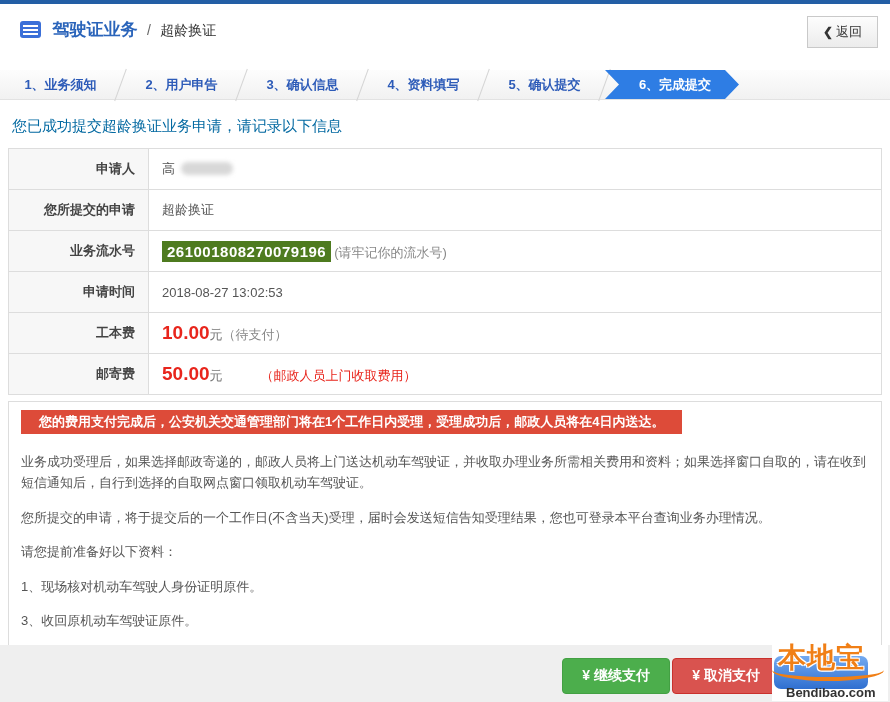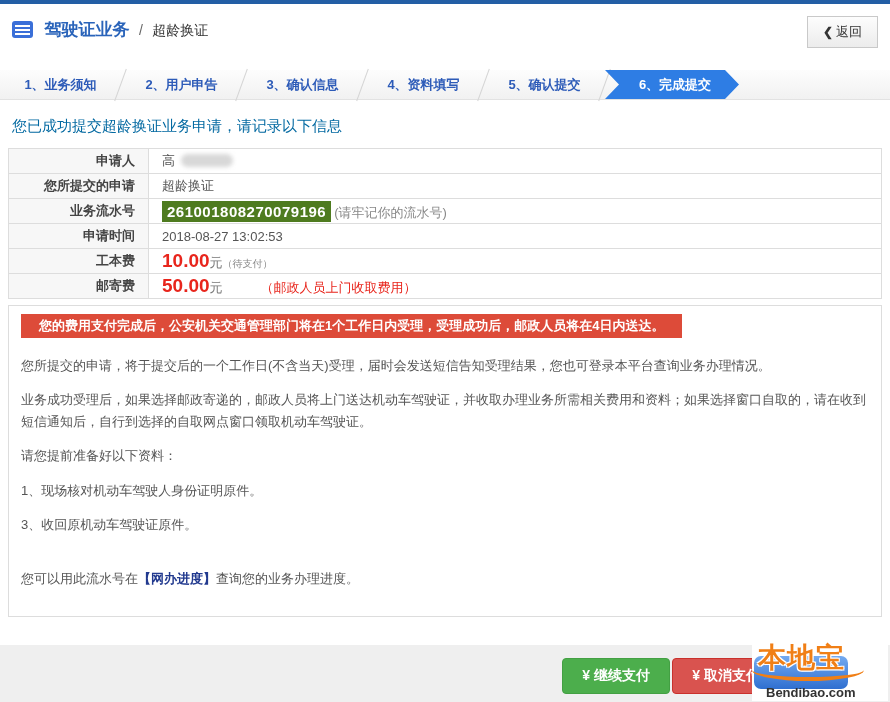--- a/index.html
+++ b/index.html
@@ -4,21 +4,21 @@
 <style>
   * { margin:0; padding:0; box-sizing:border-box; }
   html,body { width:890px; height:702px; background:#fff; overflow:hidden;
     font-family:"Liberation Sans","DejaVu Sans",sans-serif; }
   body { position:relative; }
 
   
   .top-strip { height:4px; background:#235ea5; }
 
   
-  .header { position:relative; height:52px; padding:14px 12px; }
+  .header { position:relative; height:52px; padding:14px 20px; }
   .doc-icon { display:inline-block; width:21px; height:17px; vertical-align:-3px;
     background:#3a6fd8; border-radius:3px; position:relative; }
   .doc-icon::before { content:""; position:absolute; left:3px; top:4px; width:15px; height:2px;
     background:#fff; box-shadow:0 4px 0 #fff, 0 8px 0 #fff; }
   .app-title { color:#2a64ba; font-size:17px; font-weight:bold; margin-left:7px; }
   .crumb-sep { color:#666; font-size:14px; margin:0 5px; }
   .sub-title { color:#333; font-size:14px; }
   .back-btn { position:absolute; right:12px; top:12px; padding:6px 15px;
     background:linear-gradient(#fdfdfd,#ececec); border:1px solid #c9c9c9; border-radius:0;
     font-size:13px; color:#333; cursor:pointer; }
@@ -33,51 +33,51 @@
     background:#d5d5d5; transform:rotate(20deg); }
   .step.active { width:134px; background:#2e7de4; color:#fff;
     clip-path:polygon(0 0, calc(100% - 14px) 0, 100% 50%, calc(100% - 14px) 100%, 0 100%, 14px 50%);
     padding-left:6px; }
 
   
   .success-msg { margin:17px 12px 12px; font-size:15px; color:#0369a1; }
 
   
   table.info { width:874px; margin:0 8px; border-collapse:collapse; }
-  table.info th, table.info td { border:1px solid #ddd; font-size:13px; height:25px; }
+  table.info th, table.info td { border:1px solid #ddd; font-size:13px; height:41px; }
   table.info th { width:140px; background:#f7f7f7; color:#444; text-align:right;
     padding-right:13px; font-weight:bold; }
   table.info td { padding-left:13px; color:#555; background:#fff; }
   .redacted { display:inline-block; width:52px; height:13px; background:#d8d8d8;
     border-radius:7px; filter:blur(2px); vertical-align:-2px; margin-left:6px; }
   .flow-badge { display:inline-block; background:#4e7b1f; color:#fff; font-weight:bold;
     font-size:15px; padding:2px 5px; letter-spacing:0.5px; }
   .flow-note { color:#888; font-size:13px; margin-left:3px; }
   .price { color:#e8251c; font-weight:bold; font-size:19px; }
   .unit { color:#777; font-size:13px; }
-  .note-gray { color:#888; font-size:10px; }
+  .note-gray { color:#888; font-size:13px; }
   .note-red { color:#e8251c; font-size:13px;margin-left:38px; }
 
   
   .notice-box { margin:6px 8px 0; border:1px solid #ddd; padding:8px 12px 14px; min-height:228px; }
   .alert-banner { display:inline-block; background:#dd4b39; color:#fff; font-weight:bold;
     font-size:13px; padding:3px 18px; margin-bottom:4px; }
   .notice-box p { font-size:13px; color:#555; line-height:1.65; margin:13px 0; }
   .progress-line { margin-top:32px !important; }
   .progress-link { color:#223a8f; font-weight:bold; cursor:pointer; }
 
   
   .footer { position:absolute; left:0; bottom:0; width:890px; height:57px; background:#efefef; }
   .btn { position:absolute; top:13px; padding:8px 19px; border-radius:4px; color:#fff;
     font-size:14px; font-weight:bold; cursor:pointer; border:1px solid transparent; }
   .btn-continue { right:220px; background:#4cae4c; border-color:#43a043; }
   .btn-cancel { right:110px; background:#d9534f; border-color:#c9302c; }
 
   
-  .logo { position:absolute; right:2px; bottom:1px; width:136px; height:56px; background:#fff; }
+  .logo { position:absolute; right:2px; bottom:1px; width:116px; height:56px; background:#fff; }
   .logo-card { position:absolute; left:2px; top:11px; width:94px; height:33px; border-radius:7px;
     background:linear-gradient(#74aaf0,#2f6fd0); }
   .logo-cn { position:absolute; left:6px; top:-6px; font-size:28px; font-weight:bold; color:#f07f16;
     letter-spacing:1px; text-shadow:-1px -1px 0 #fff,1px -1px 0 #fff,-1px 1px 0 #fff,1px 1px 0 #fff; }
   .logo-swoosh { position:absolute; left:0; top:14px; width:112px; height:22px;
     border-bottom:4px solid #f07f16; border-radius:50%; }
   .logo-domain { position:absolute; left:14px; bottom:1px; font-size:13px; font-weight:bold; color:#333; }
 </style>
 </head>
 <body>
@@ -127,22 +127,22 @@
   </tr>
   <tr>
     <th>邮寄费</th>
     <td><span class="price">50.00</span><span class="unit">元</span><span class="note-red">（邮政人员上门收取费用）</span></td>
   </tr>
 </tbody>
   </table>
 
 <div class="notice-box">
   <span class="alert-banner">您的费用支付完成后，公安机关交通管理部门将在1个工作日内受理，受理成功后，邮政人员将在4日内送达。</span>
+  <p>业务成功受理后，如果选择邮政寄递的，邮政人员将上门送达机动车驾驶证，并收取办理业务所需相关费用和资料；如果选择窗口自取的，请在收到短信通知后，自行到选择的自取网点窗口领取机动车驾驶证。</p>
   <p>您所提交的申请，将于提交后的一个工作日(不含当天)受理，届时会发送短信告知受理结果，您也可登录本平台查询业务办理情况。</p>
-  <p>业务成功受理后，如果选择邮政寄递的，邮政人员将上门送达机动车驾驶证，并收取办理业务所需相关费用和资料；如果选择窗口自取的，请在收到短信通知后，自行到选择的自取网点窗口领取机动车驾驶证。</p>
   <p>请您提前准备好以下资料：</p>
   <p>1、现场核对机动车驾驶人身份证明原件。</p>
   <p>3、收回原机动车驾驶证原件。</p>
   <p class="progress-line"><span>您可以用此流水号在</span><span class="progress-link">【网办进度】</span><span>查询您的业务办理进度。</span></p>
 </div>
 
 <div class="footer">
   <button class="btn btn-continue">¥ 继续支付</button>
   <button class="btn btn-cancel">¥ 取消支付</button>
   <div class="logo">

